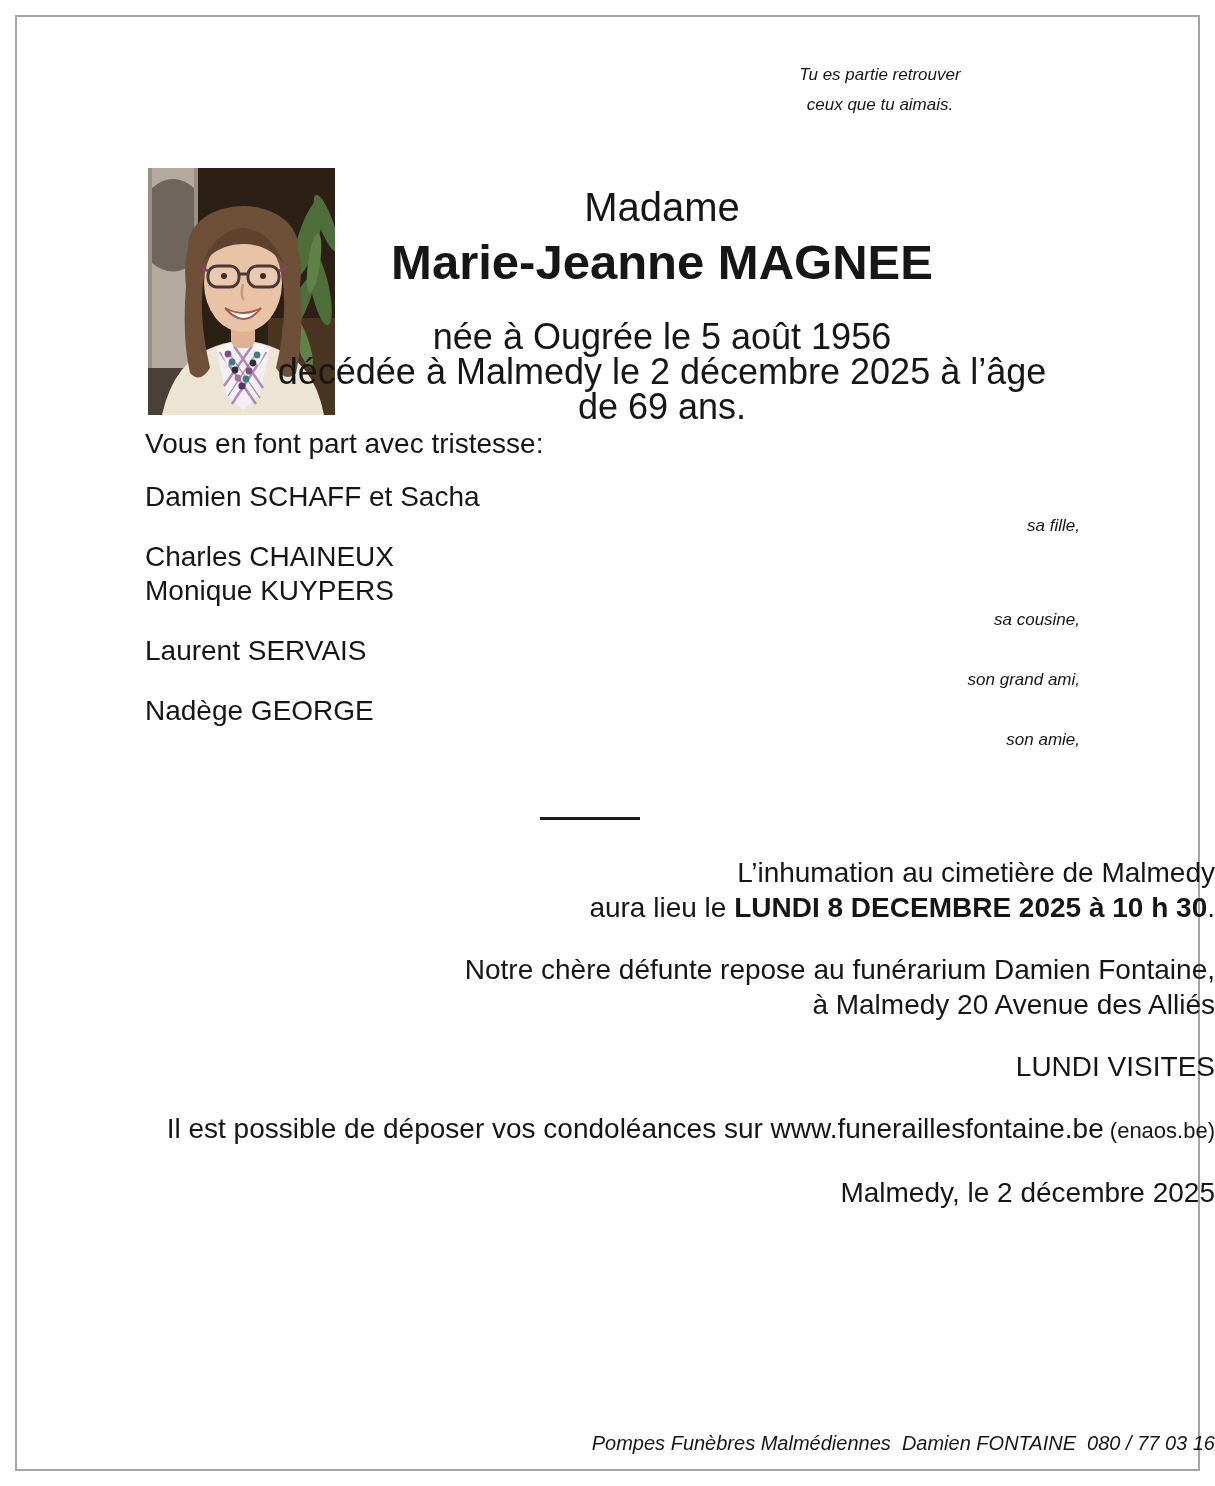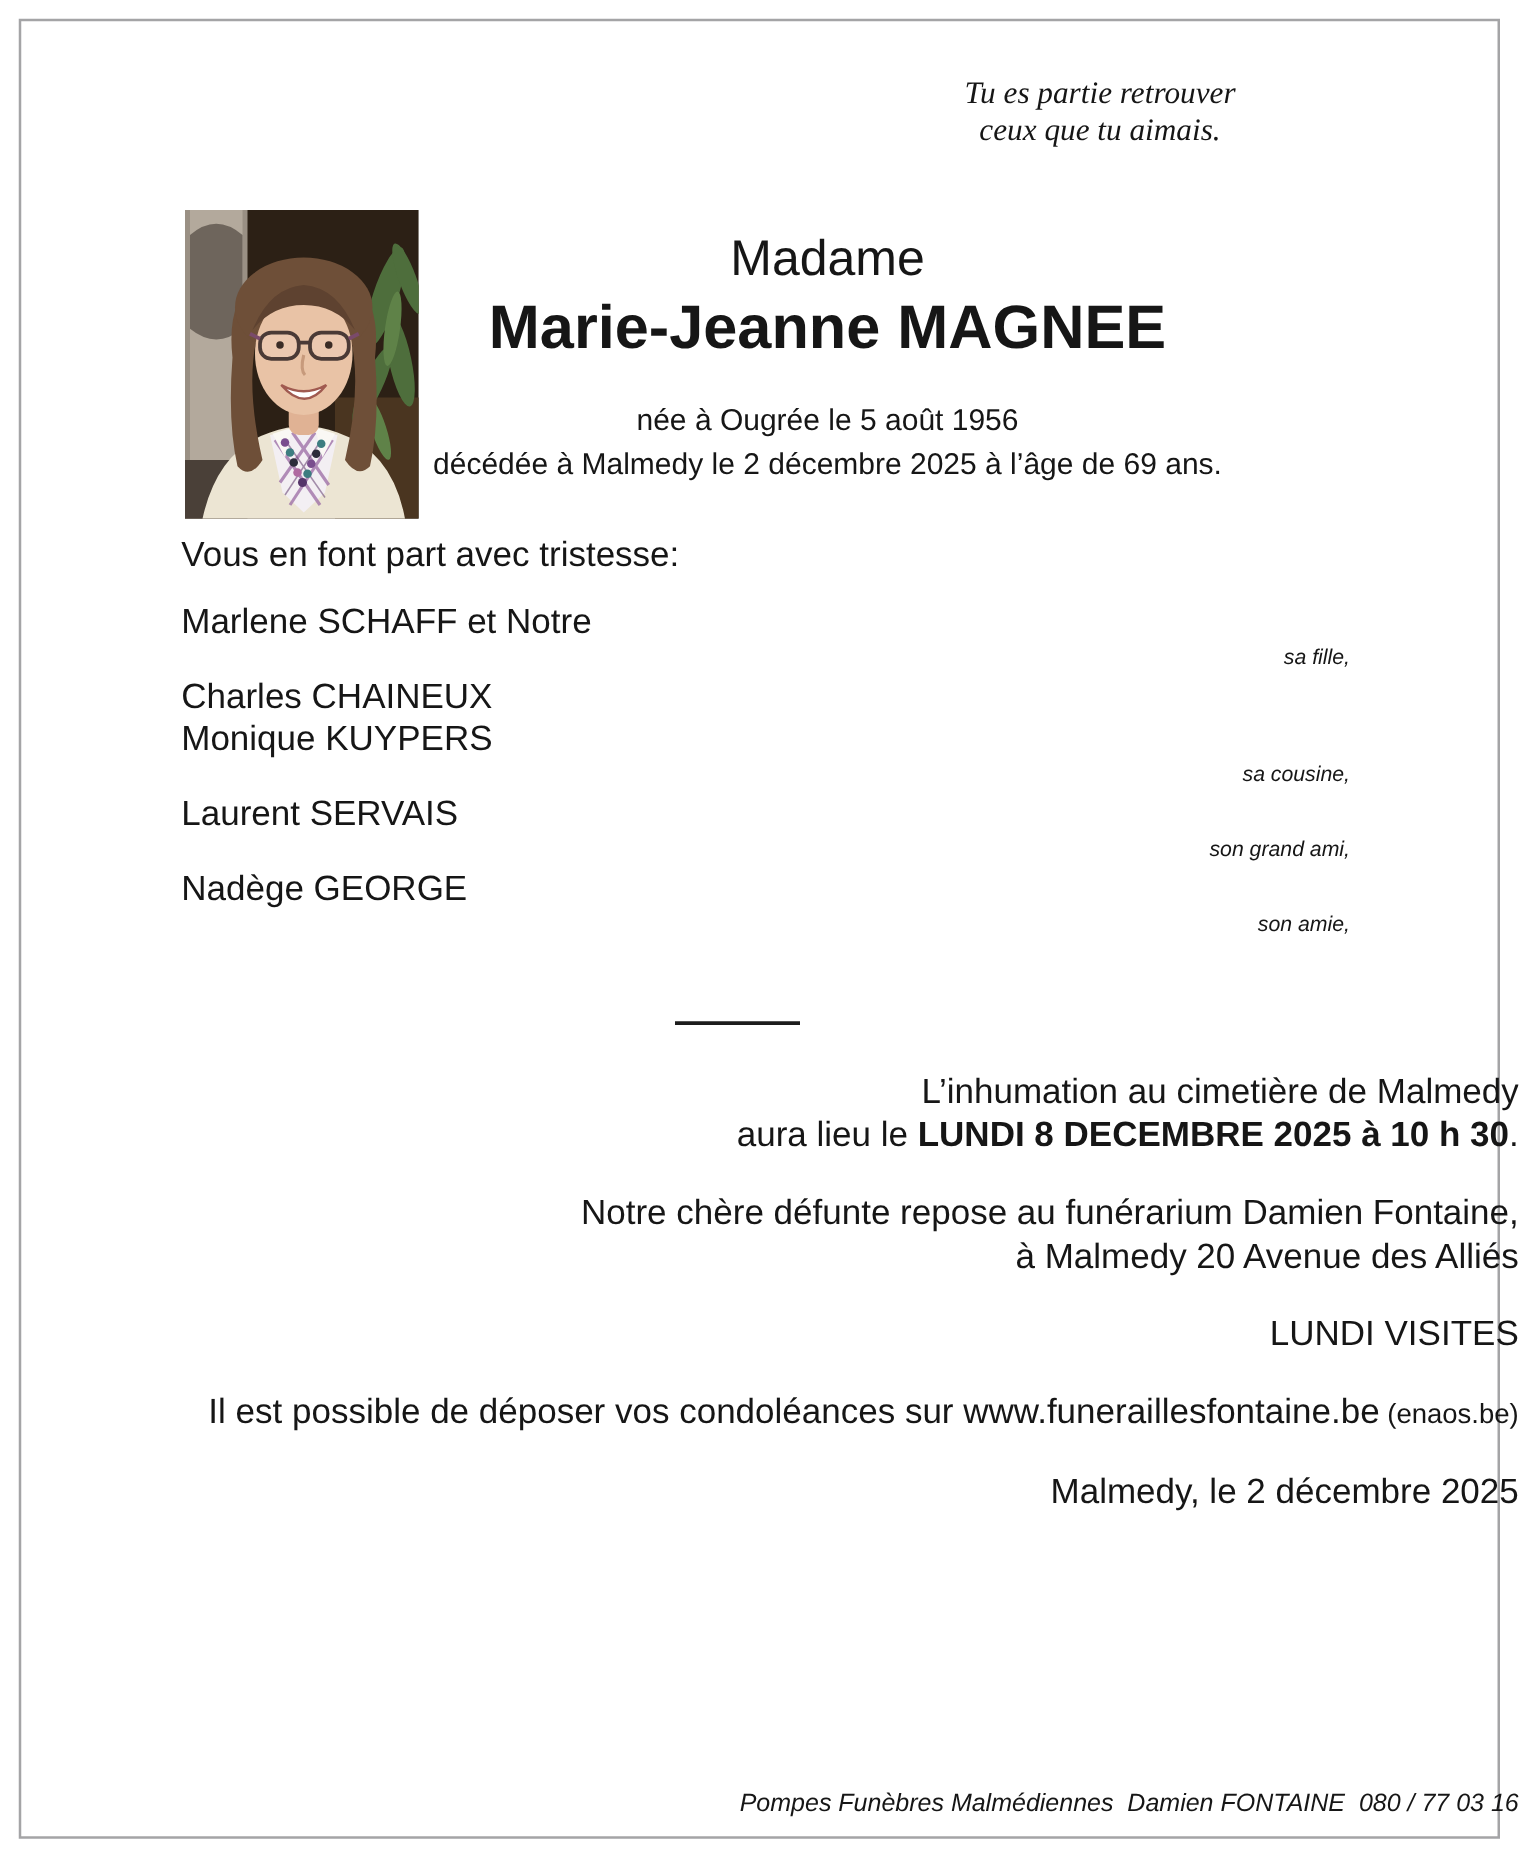--- a/index.html
+++ b/index.html
@@ -3,28 +3,28 @@
 <meta charset="utf-8">
 <style>
   html,body{margin:0;padding:0;background:#ffffff;}
   .page{
     position:relative;width:1215px;height:1486px;background:#ffffff;
     font-family:"Liberation Sans",sans-serif;color:#161616;overflow:hidden;
   }
   .page-border{position:absolute;inset:15px;border:2px solid #a4a4a6;}
   .quote{
     position:absolute;top:60px;left:700px;width:360px;text-align:center;
-    font-style:italic;font-size:25px;line-height:30px;font-family:Liberation Serif, serif;
+    font-style:italic;font-size:17px;line-height:30px;
   }
   .photo{position:absolute;top:168px;left:148px;width:187px;height:247px;}
   .photo svg{display:block;width:100%;height:100%;}
   .title-block{position:absolute;top:183px;left:255px;right:146px;text-align:center;}
   .deceased-title{font-size:40px;line-height:48px;font-weight:normal;margin:0;}
   .deceased-name{font-size:49px;line-height:58px;font-weight:bold;margin:2px 0 0;}
-  .vitals{margin-top:28px;font-size:24px;line-height:35px;}
+  .vitals{margin-top:28px;font-size:36px;line-height:35px;}
   .announce{position:absolute;top:428px;left:145px;right:135px;}
   .intro{font-size:28px;line-height:32px;margin:0 0 21px;}
   .mourner{margin-bottom:2px;}
   .mourner-name{font-size:28px;line-height:32px;}
   .mourner-relation{font-size:17px;line-height:26px;font-style:italic;text-align:right;}
   .divider{position:absolute;top:817px;left:540px;width:100px;border-top:3px solid #1c1c1c;}
   .ceremony{position:absolute;top:855px;left:10px;right:0;text-align:right;font-size:28px;line-height:35px;}
   .ceremony p{margin:0 0 27px;}
   .small{font-size:22px;}
   .footer{
@@ -125,21 +125,21 @@
     <div class="vitals">
       <div>née à Ougrée le 5 août 1956</div>
       <div>décédée à Malmedy le 2 décembre 2025 à l’âge de 69 ans.</div>
     </div>
   </div>
 
   <div class="announce">
     <div class="intro">Vous en font part avec tristesse:</div>
 
     <div class="mourner">
-      <div class="mourner-name">Marlene SCHAFF et Notre</div>
+      <div class="mourner-name">Damien SCHAFF et Sacha</div>
       <div class="mourner-relation">sa fille,</div>
     </div>
     <div class="mourner">
       <div class="mourner-name">Charles CHAINEUX</div>
     </div>
     <div class="mourner">
       <div class="mourner-name">Monique KUYPERS</div>
       <div class="mourner-relation">sa cousine,</div>
     </div>
     <div class="mourner">

